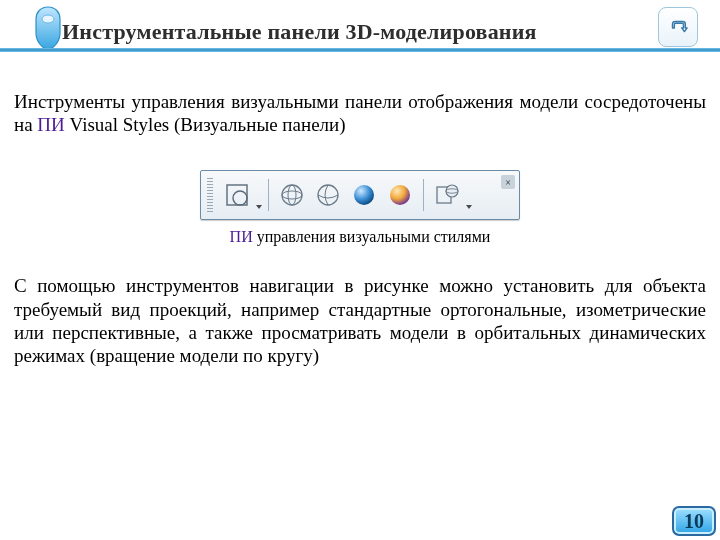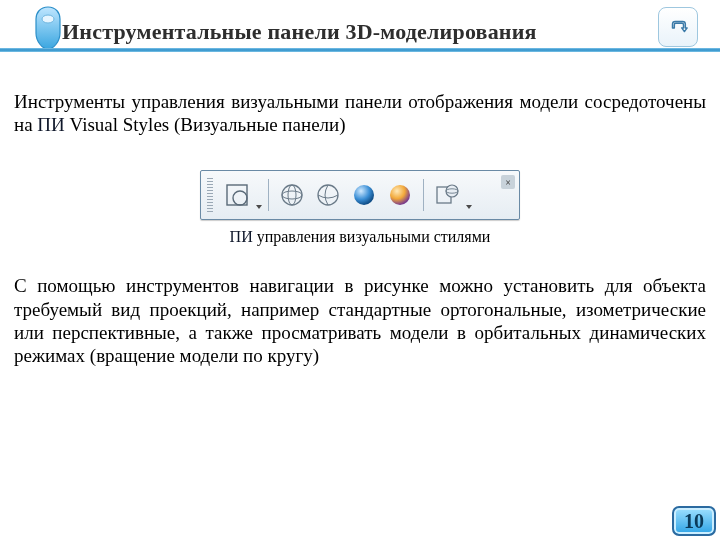--- a/index.html
+++ b/index.html
@@ -7,21 +7,21 @@
   .slide{width:720px;height:540px;position:relative;padding:8px}
   .header-bar{position:absolute;top:5px;left:0;right:0;height:46px}
   .header-underline{position:absolute;top:48px;left:0;right:0;height:4px;background:linear-gradient(to bottom,#7fc4e8,#2c8fc9 50%,#7fc4e8)}
   .logo{position:absolute;top:0;left:28px;width:40px;height:46px}
   .logo svg{width:40px;height:46px}
   .title{position:absolute;top:14px;left:62px;font-size:22px;font-weight:bold;color:#2e2e2e;letter-spacing:.2px}
   .nav-btn{position:absolute;top:2px;right:22px;width:40px;height:40px;border:1px solid #9ec7df;border-radius:8px;background:linear-gradient(#fff,#e9f3fa);display:flex;align-items:center;justify-content:center}
   .nav-btn svg{width:22px;height:22px}
   .body{position:absolute;top:90px;left:14px;right:14px}
   .para{font-size:19px;color:#000;text-align:justify;line-height:1.22}
-  .pi{color:#0f172a}
+  .pi{color:#4c1d95}
   .toolbar-wrap{margin:34px auto 10px;display:flex;flex-direction:column;align-items:center}
   .vs-toolbar{width:320px;height:50px;border:1px solid #6a8aa5;background:linear-gradient(#f7f9fb,#e6edf3);border-radius:2px;box-shadow:0 1px 1px rgba(0,0,0,.2);display:flex;align-items:center;padding:0 6px;position:relative}
   .vs-grip{width:6px;height:34px;background:repeating-linear-gradient(to bottom,#9aa8b5 0 1px,transparent 1px 3px);margin-right:6px}
   .vs-btn{width:34px;height:34px;border-radius:3px;display:flex;align-items:center;justify-content:center;margin:0 1px}
   .sep{width:1px;height:32px;background:#9fb1c2;margin:0 5px}
   .caret{width:8px;height:34px;display:flex;align-items:flex-end;justify-content:center;padding-bottom:3px}
   .caret::after{content:"";border-left:3px solid transparent;border-right:3px solid transparent;border-top:4px solid #4a4a4a}
   .close-x{position:absolute;right:4px;top:4px;width:14px;height:14px;background:#c8d2da;color:#4a4a4a;font-size:10px;font-weight:bold;display:flex;align-items:center;justify-content:center;border-radius:2px}
   .caption{margin-top:8px;font-size:16px;color:#000;text-align:right}
   .para2{margin-top:28px}

